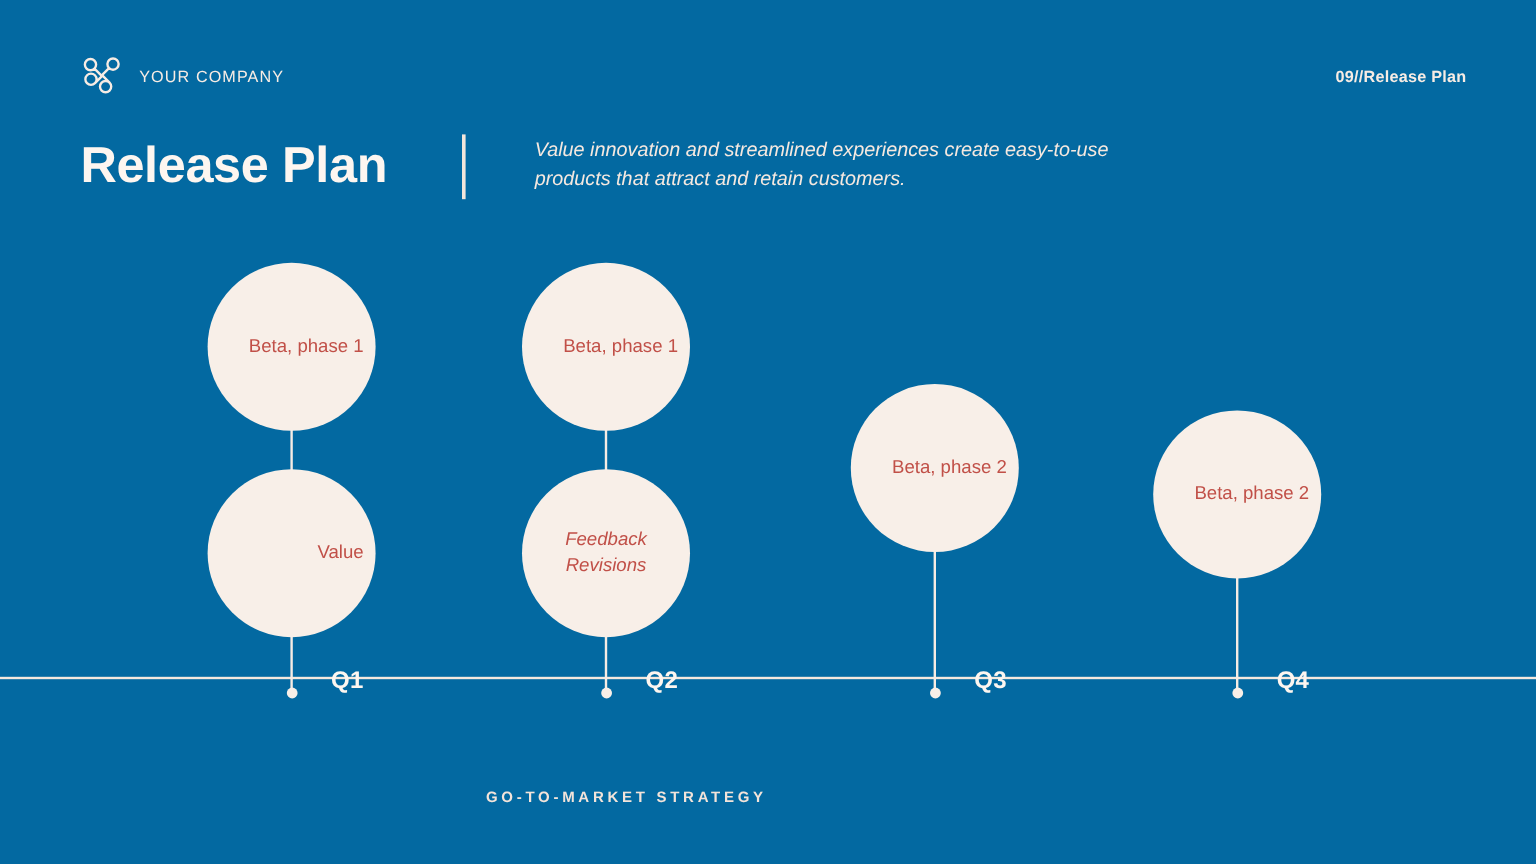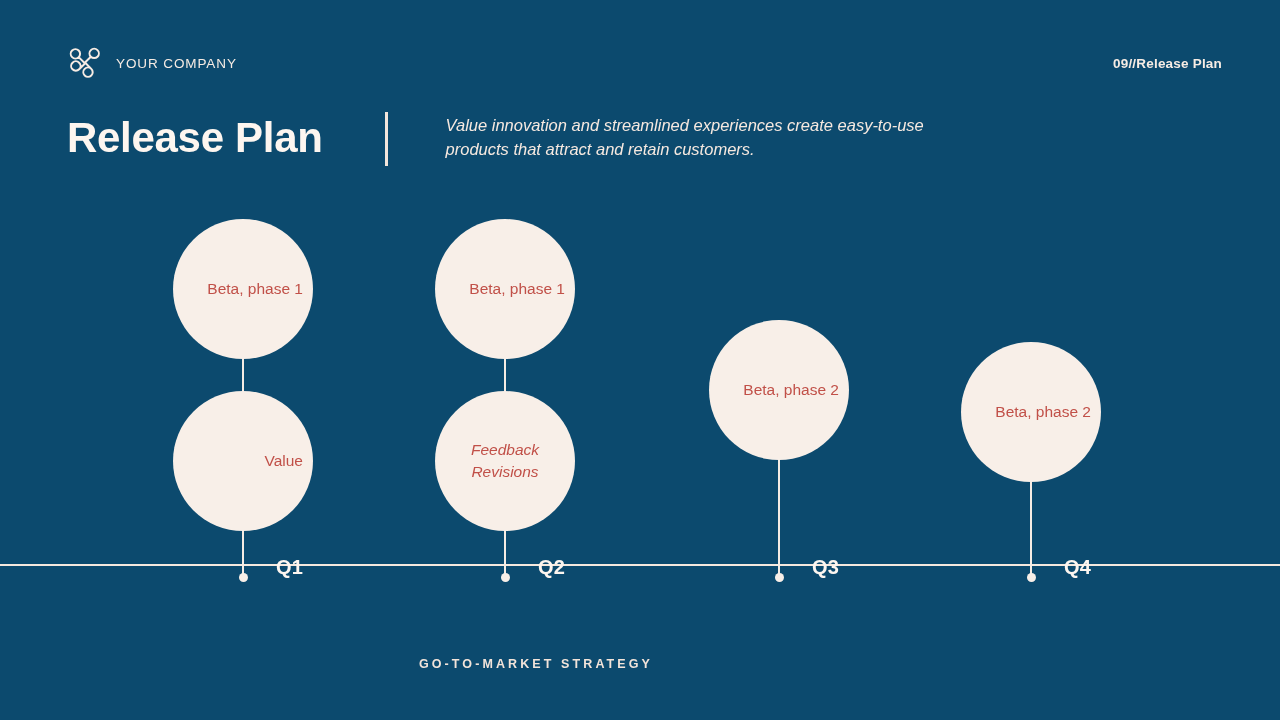--- a/index.html
+++ b/index.html
@@ -11,21 +11,21 @@
     height: 720px;
     overflow: hidden;
     background: #bc4a45;
     font-family: "Liberation Sans", sans-serif;
     -webkit-font-smoothing: antialiased;
   }
   .slide {
     position: relative;
     width: 1280px;
     height: 720px;
-    background: #0c4a6e;
+    background: #0369a1;
     overflow: hidden;
   }
 
   
   .brand {
     position: absolute;
     left: 67px;
     top: 45px;
     display: flex;
     align-items: center;
@@ -157,21 +157,20 @@
   .footer {
     position: absolute;
     left: 0;
     top: 657px;
     width: 1044px;
     text-align: center;
     color: #f3e4da;
     font-size: 12.5px;
     font-weight: 600;
     letter-spacing: 3.1px;
-    padding-left: 14px;
   }
 </style>
 </head>
 <body>
 
 <div class="slide">
 
   <div class="brand">
     <span>
       <svg class="brand-logo" viewBox="0 0 40 40" fill="none" stroke="#f7ece4" stroke-width="2.2" stroke-linecap="round" stroke-linejoin="round">

